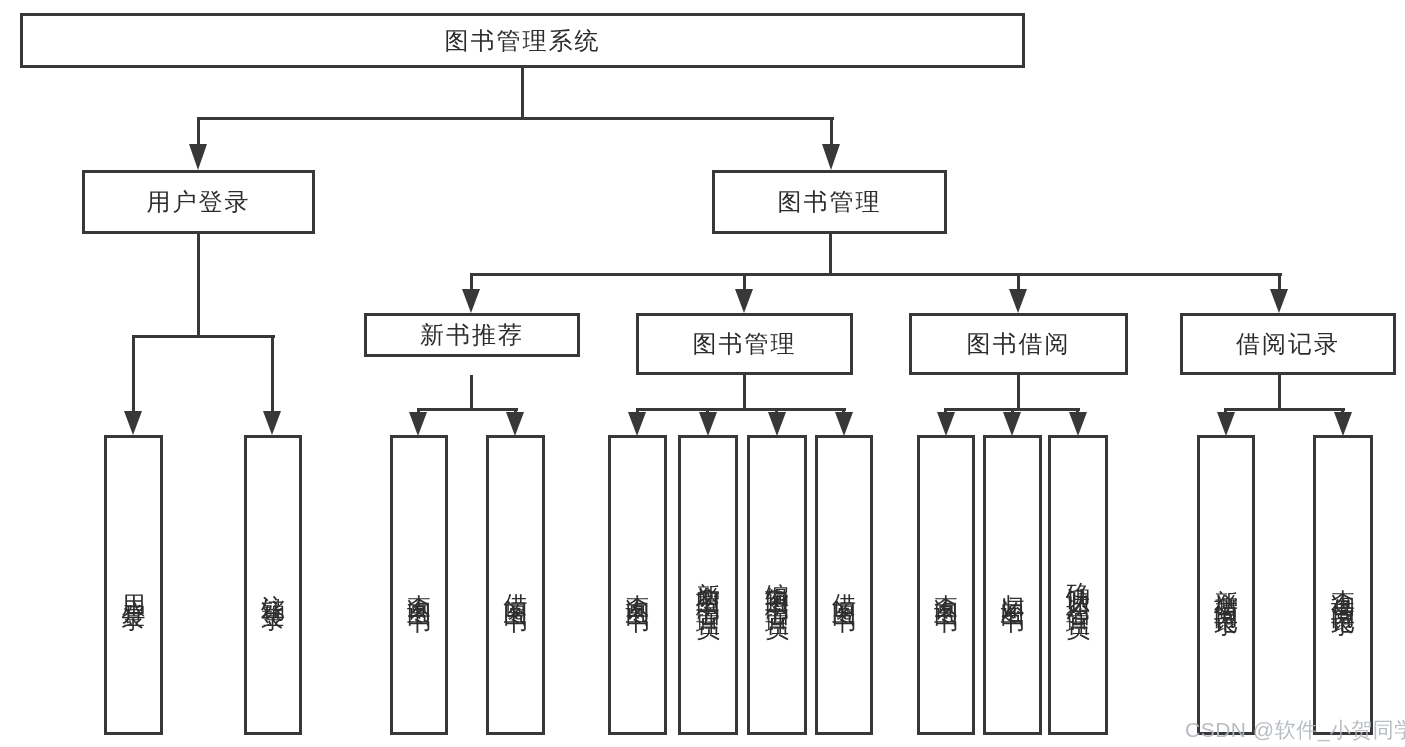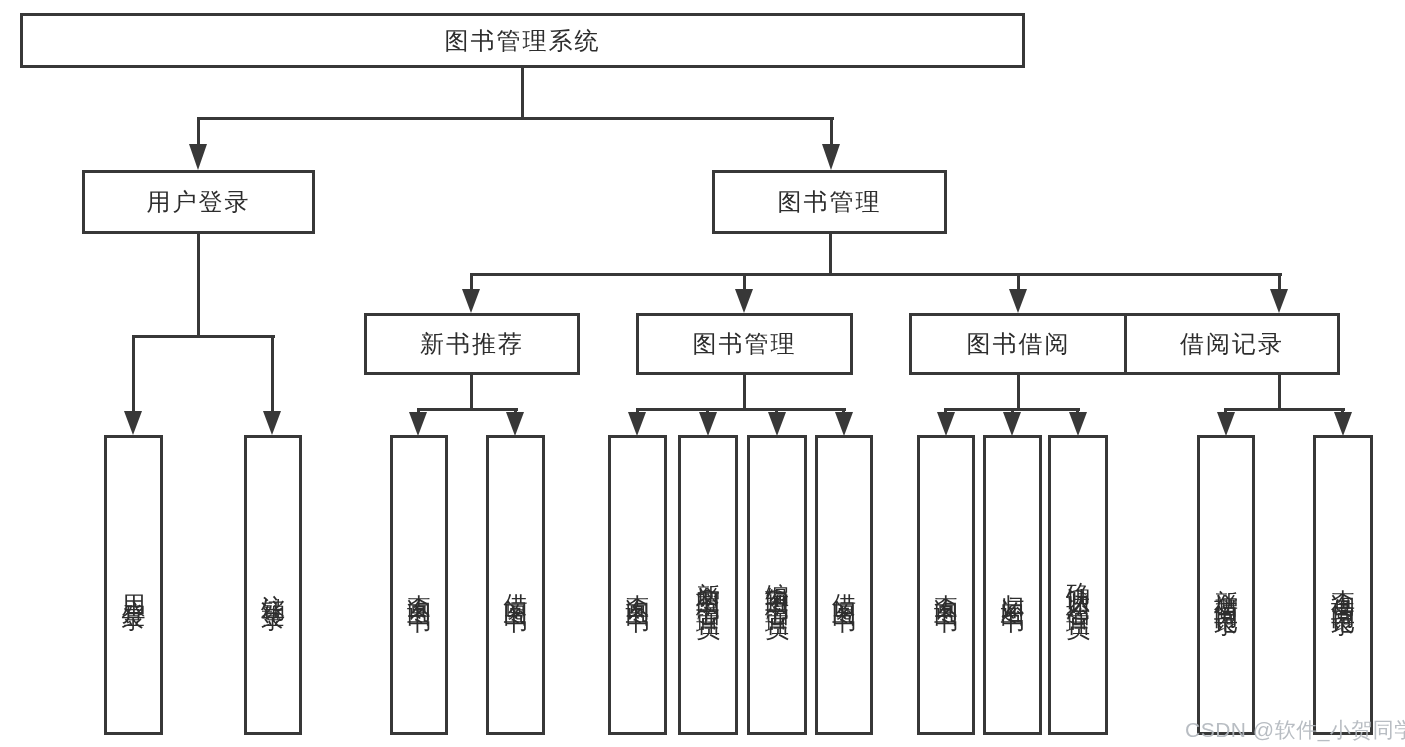--- a/index.html
+++ b/index.html
@@ -91,30 +91,30 @@
   <div class="hl" style="left:470px;top:273px;width:812px;height:3px"></div>
   <div class="vl" style="left:470px;top:273px;width:3px;height:20px"></div>
   <div class="arrow" style="left:462px;top:289px"></div>
   <div class="vl" style="left:743px;top:273px;width:3px;height:20px"></div>
   <div class="arrow" style="left:735px;top:289px"></div>
   <div class="vl" style="left:1017px;top:273px;width:3px;height:20px"></div>
   <div class="arrow" style="left:1009px;top:289px"></div>
   <div class="vl" style="left:1278px;top:273px;width:3px;height:20px"></div>
   <div class="arrow" style="left:1270px;top:289px"></div>
 
-  <div class="box hbox" style="left:364px;top:313px;width:216px;height:62px">
+  <div class="box hbox" style="left:364px;top:313px;width:216px;height:44px">
     <span>新书推荐</span>
   </div>
   <div class="box hbox" style="left:636px;top:313px;width:217px;height:62px">
     <span>图书管理</span>
   </div>
   <div class="box hbox" style="left:909px;top:313px;width:219px;height:62px">
     <span>图书借阅</span>
   </div>
-  <div class="box hbox" style="left:1124px;top:313px;width:216px;height:62px">
+  <div class="box hbox" style="left:1180px;top:313px;width:216px;height:62px">
     <span>借阅记录</span>
   </div>
 
   <div class="vl" style="left:470px;top:375px;width:3px;height:35px"></div>
   <div class="hl" style="left:417px;top:408px;width:101px;height:3px"></div>
   <div class="vl" style="left:417px;top:408px;width:3px;height:8px"></div>
   <div class="arrow" style="left:409px;top:412px"></div>
   <div class="vl" style="left:514px;top:408px;width:3px;height:8px"></div>
   <div class="arrow" style="left:506px;top:412px"></div>
 

